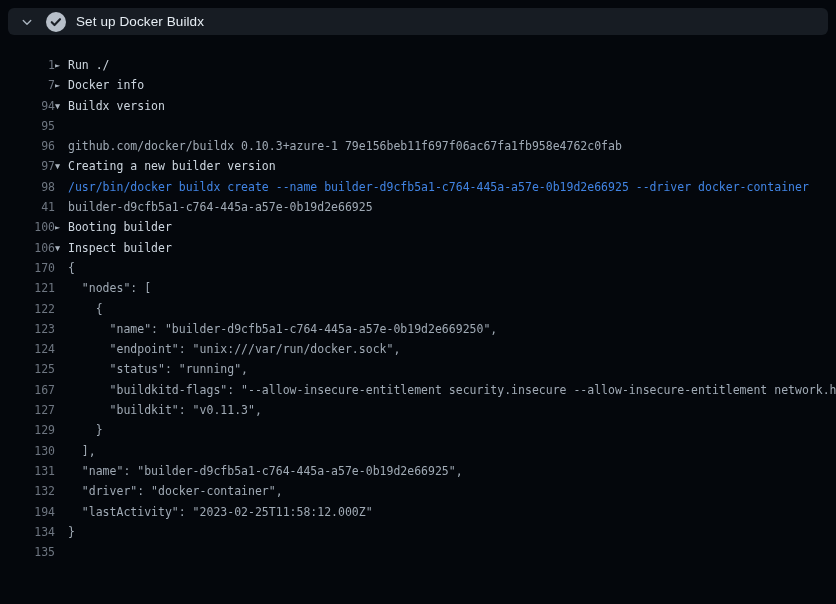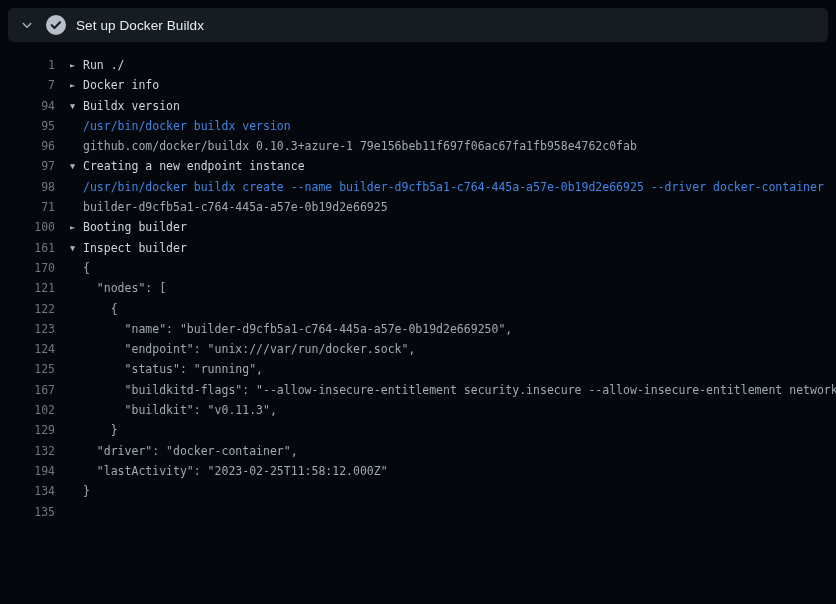--- a/index.html
+++ b/index.html
@@ -5,21 +5,21 @@
   html, body { margin: 0; padding: 0; }
   body {
     width: 836px; height: 604px;
     background: var(--page-bg, #04070c);
     overflow: hidden;
     font-family: "Liberation Sans", sans-serif;
   }
   .step-header {
     position: absolute;
     left: 8px; top: 8px; right: 8px;
-    height: 34px;
+    height: 27px;
     background: var(--header-bg, #171c23);
     border-radius: 6px;
     display: flex;
     align-items: center;
     cursor: pointer;
   }
   .chev {
     width: 14px; height: 14px;
     margin-left: 12px;
     display: inline-flex; align-items: center; justify-content: center;
@@ -52,21 +52,20 @@
     display: flex;
   }
   .log-line .num {
     flex: 0 0 55px;
     width: 55px;
     text-align: right;
     color: var(--num-color, #6e7681);
     cursor: pointer;
   }
   .log-line .body {
-    margin-left: 15px;
     white-space: pre;
   }
   .arrow {
     display: inline-block;
     width: 13px;
     font-size: 8.5px;
     color: var(--arrow-color, #aab4bf);
     vertical-align: 1px;
   }
   .spacer { display: inline-block; width: 13px; }
@@ -89,33 +88,35 @@
       <path d="M4.6 8.2l2.2 2.2 4.4-4.6" stroke="#1b2027" stroke-width="1.7" fill="none" stroke-linecap="round" stroke-linejoin="round"></path>
     </svg>
   </span>
   <span class="step-title">Set up Docker Buildx</span>
 </div>
 
 <div class="log" id="log">
     <div class="log-line"><span class="num">1</span><span class="body"><span class="arrow">►</span><span class="t-group">Run ./</span></span></div>
     <div class="log-line"><span class="num">7</span><span class="body"><span class="arrow">►</span><span class="t-group">Docker info</span></span></div>
     <div class="log-line"><span class="num">94</span><span class="body"><span class="arrow">▼</span><span class="t-group">Buildx version</span></span></div>
-    <div class="log-line"><span class="num">95</span><span class="body"><span class="spacer"></span><span class="t-command">/usr/bin/docker buildx version</span></span></div>
+    <div class="log-line"><span class="num">95</span></div>
     <div class="log-line"><span class="num">96</span><span class="body"><span class="spacer"></span><span class="t-output">github.com/docker/buildx 0.10.3+azure-1 79e156beb11f697f06ac67fa1fb958e4762c0fab</span></span></div>
-    <div class="log-line"><span class="num">97</span><span class="body"><span class="arrow">▼</span><span class="t-group">Creating a new endpoint instance</span></span></div>
+    <div class="log-line"><span class="num">97</span><span class="body"><span class="arrow">▼</span><span class="t-group">Creating a new builder version</span></span></div>
     <div class="log-line"><span class="num">98</span><span class="body"><span class="spacer"></span><span class="t-command">/usr/bin/docker buildx create --name builder-d9cfb5a1-c764-445a-a57e-0b19d2e66925 --driver docker-container</span></span></div>
-    <div class="log-line"><span class="num">71</span><span class="body"><span class="spacer"></span><span class="t-output">builder-d9cfb5a1-c764-445a-a57e-0b19d2e66925</span></span></div>
+    <div class="log-line"><span class="num">41</span><span class="body"><span class="spacer"></span><span class="t-output">builder-d9cfb5a1-c764-445a-a57e-0b19d2e66925</span></span></div>
     <div class="log-line"><span class="num">100</span><span class="body"><span class="arrow">►</span><span class="t-group">Booting builder</span></span></div>
-    <div class="log-line"><span class="num">161</span><span class="body"><span class="arrow">▼</span><span class="t-group">Inspect builder</span></span></div>
+    <div class="log-line"><span class="num">106</span><span class="body"><span class="arrow">▼</span><span class="t-group">Inspect builder</span></span></div>
     <div class="log-line"><span class="num">170</span><span class="body"><span class="spacer"></span><span class="t-output">{</span></span></div>
     <div class="log-line"><span class="num">121</span><span class="body"><span class="spacer"></span><span class="t-output">  "nodes": [</span></span></div>
     <div class="log-line"><span class="num">122</span><span class="body"><span class="spacer"></span><span class="t-output">    {</span></span></div>
     <div class="log-line"><span class="num">123</span><span class="body"><span class="spacer"></span><span class="t-output">      "name": "builder-d9cfb5a1-c764-445a-a57e-0b19d2e669250",</span></span></div>
     <div class="log-line"><span class="num">124</span><span class="body"><span class="spacer"></span><span class="t-output">      "endpoint": "unix:///var/run/docker.sock",</span></span></div>
     <div class="log-line"><span class="num">125</span><span class="body"><span class="spacer"></span><span class="t-output">      "status": "running",</span></span></div>
     <div class="log-line"><span class="num">167</span><span class="body"><span class="spacer"></span><span class="t-output">      "buildkitd-flags": "--allow-insecure-entitlement security.insecure --allow-insecure-entitlement network.host",</span></span></div>
-    <div class="log-line"><span class="num">102</span><span class="body"><span class="spacer"></span><span class="t-output">      "buildkit": "v0.11.3",</span></span></div>
+    <div class="log-line"><span class="num">127</span><span class="body"><span class="spacer"></span><span class="t-output">      "buildkit": "v0.11.3",</span></span></div>
     <div class="log-line"><span class="num">129</span><span class="body"><span class="spacer"></span><span class="t-output">    }</span></span></div>
+    <div class="log-line"><span class="num">130</span><span class="body"><span class="spacer"></span><span class="t-output">  ],</span></span></div>
+    <div class="log-line"><span class="num">131</span><span class="body"><span class="spacer"></span><span class="t-output">  "name": "builder-d9cfb5a1-c764-445a-a57e-0b19d2e66925",</span></span></div>
     <div class="log-line"><span class="num">132</span><span class="body"><span class="spacer"></span><span class="t-output">  "driver": "docker-container",</span></span></div>
     <div class="log-line"><span class="num">194</span><span class="body"><span class="spacer"></span><span class="t-output">  "lastActivity": "2023-02-25T11:58:12.000Z"</span></span></div>
     <div class="log-line"><span class="num">134</span><span class="body"><span class="spacer"></span><span class="t-output">}</span></span></div>
     <div class="log-line"><span class="num">135</span></div>
   </div>
 
 </body></html>

